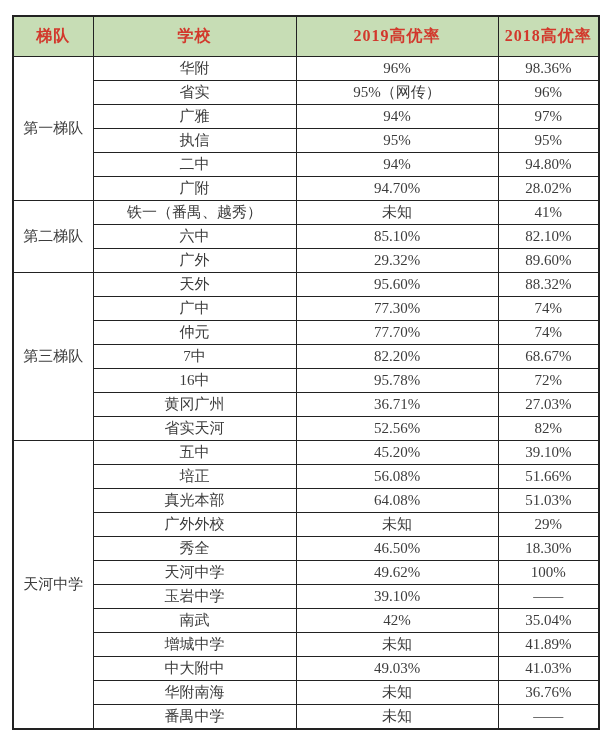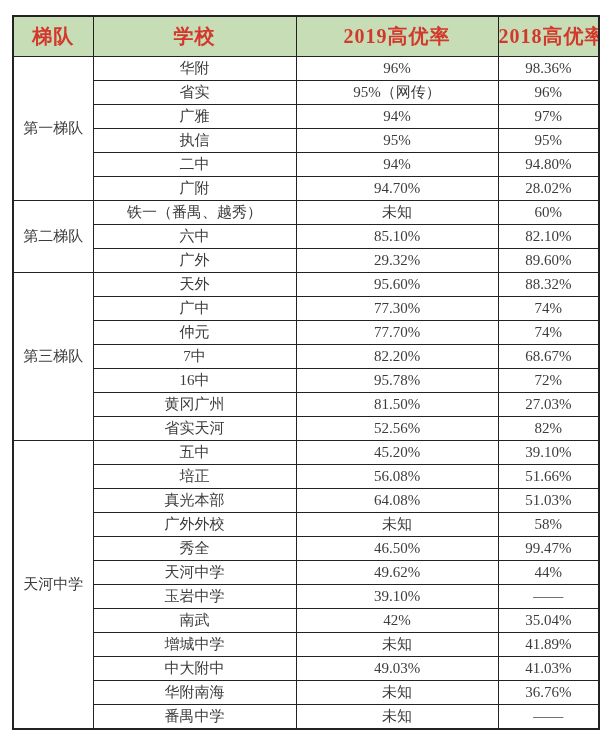--- a/index.html
+++ b/index.html
@@ -27,21 +27,21 @@
     text-align: center;
     vertical-align: middle;
     padding: 0;
     overflow: hidden;
     white-space: nowrap;
   }
   .rate-table thead th {
     background: var(--header-bg, #c7ddb5);
     color: var(--header-text, #d2382c);
     font-weight: bold;
-    font-size: 20px;
+    font-size: 16px;
     height: 39px;
     letter-spacing: 1px;
   }
   .rate-table td {
     height: 23px;
     font-size: 15px;
     color: var(--body-text, #3c3c3c);
   }
   .col-tier  { width: 80px; }
   .col-school{ width: 203px; }
@@ -98,21 +98,21 @@
       <tr>
         <td>广附</td>
         <td>94.70%</td>
         <td>28.02%</td>
       </tr>
 
       <tr>
         <td rowspan="3">第二梯队</td>
         <td>铁一（番禺、越秀）</td>
         <td>未知</td>
-        <td>60%</td>
+        <td>41%</td>
       </tr>
       <tr>
         <td>六中</td>
         <td>85.10%</td>
         <td>82.10%</td>
       </tr>
       <tr>
         <td>广外</td>
         <td>29.32%</td>
         <td>89.60%</td>
@@ -139,21 +139,21 @@
         <td>82.20%</td>
         <td>68.67%</td>
       </tr>
       <tr>
         <td>16中</td>
         <td>95.78%</td>
         <td>72%</td>
       </tr>
       <tr>
         <td>黄冈广州</td>
-        <td>81.50%</td>
+        <td>36.71%</td>
         <td>27.03%</td>
       </tr>
       <tr>
         <td>省实天河</td>
         <td>52.56%</td>
         <td>82%</td>
       </tr>
 
       <tr>
         <td rowspan="12">天河中学</td>
@@ -167,31 +167,31 @@
         <td>51.66%</td>
       </tr>
       <tr>
         <td>真光本部</td>
         <td>64.08%</td>
         <td>51.03%</td>
       </tr>
       <tr>
         <td>广外外校</td>
         <td>未知</td>
-        <td>58%</td>
+        <td>29%</td>
       </tr>
       <tr>
         <td>秀全</td>
         <td>46.50%</td>
-        <td>99.47%</td>
+        <td>18.30%</td>
       </tr>
       <tr>
         <td>天河中学</td>
         <td>49.62%</td>
-        <td>44%</td>
+        <td>100%</td>
       </tr>
       <tr>
         <td>玉岩中学</td>
         <td>39.10%</td>
         <td>——</td>
       </tr>
       <tr>
         <td>南武</td>
         <td>42%</td>
         <td>35.04%</td>

